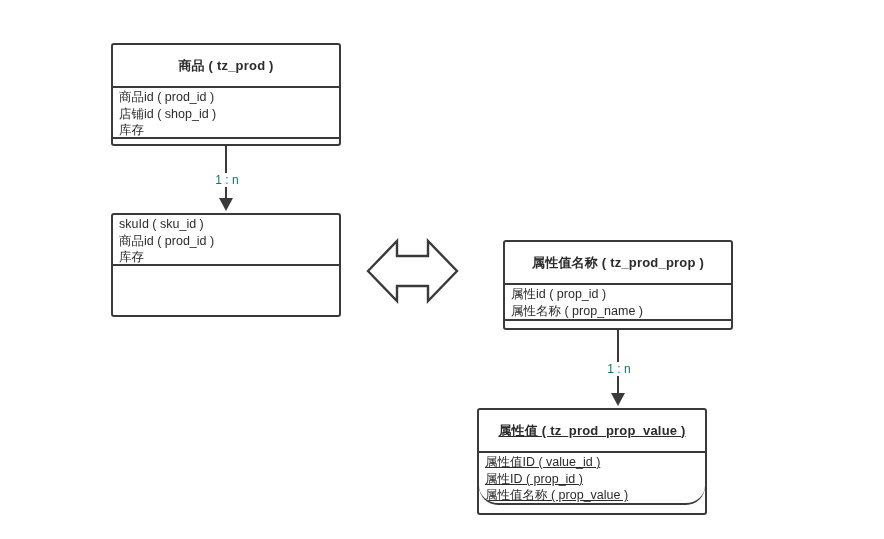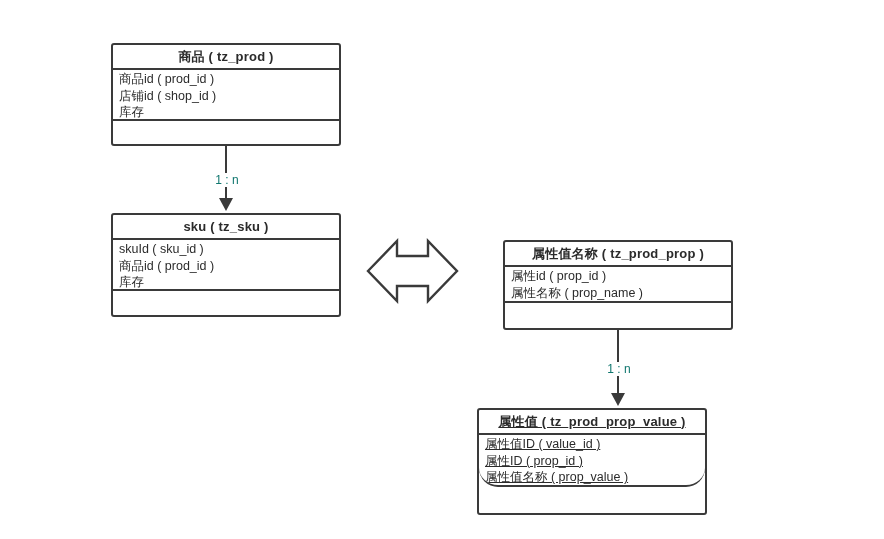--- a/index.html
+++ b/index.html
@@ -16,21 +16,21 @@
     box-sizing: border-box;
     background: #ffffff;
     border: 2px solid #3a3a3a;
     border-radius: 3px;
     display: flex;
     flex-direction: column;
     color: #2b2b2b;
   }
   .entity-title {
     box-sizing: border-box;
-    height: 25px;
+    height: 43px;
     border-bottom: 2px solid #3a3a3a;
     font-weight: bold;
     font-size: 13px;
     display: flex;
     align-items: center;
     justify-content: center;
     letter-spacing: 0.2px;
   }
   .entity-attrs {
     box-sizing: border-box;
@@ -82,21 +82,20 @@
       <div>库存</div>
     </div>
     <div class="entity-footer"></div>
   </div>
 
   <div class="vline" style="left:225px; top:146px; height:54px;"></div>
   <div class="arrowhead-down" style="left:219px; top:198px;"></div>
   <div class="rel-label" style="left:227px; top:180px;">1 : n</div>
 
   <div class="entity" style="left:111px; top:213px; width:230px; height:104px;">
-    <div class="entity-title">sku ( tz_sku )</div>
     <div class="entity-attrs" style="height:51px;">
       <div>skuId ( sku_id )</div>
       <div>商品id ( prod_id )</div>
       <div>库存</div>
     </div>
     <div class="entity-footer"></div>
   </div>
 
   <svg class="double-arrow" width="93" height="66" viewBox="0 0 93 66">
     <polygon points="2,33 31,3 31,18 62,18 62,3 91,33 62,63 62,48 31,48 31,63" fill="#ffffff" stroke="#3a3a3a" stroke-width="2.4" stroke-linejoin="miter"></polygon>

